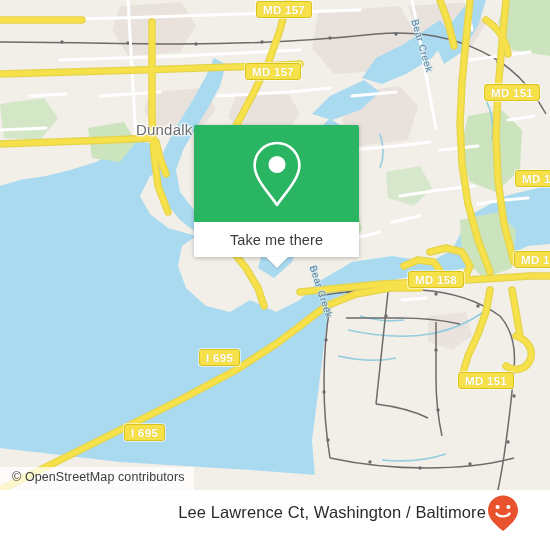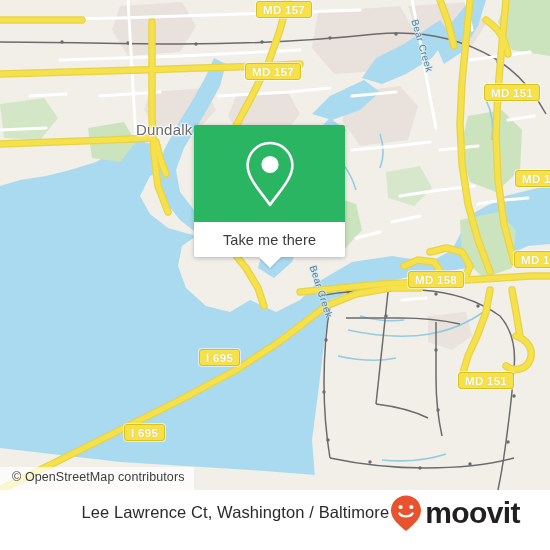--- a/index.html
+++ b/index.html
@@ -71,21 +71,21 @@
     white-space: nowrap;
     text-shadow: 0 0 1px rgba(120,105,0,0.35);
     box-shadow: 0 0 0 1px rgba(255,255,255,0.55);
   }
 
   
   #popup {
     position: absolute;
     left: 194px;
     top: 125px;
-    width: 151px;
+    width: 165px;
     box-shadow: 0 1px 4px rgba(0,0,0,0.25);
     border-radius: 2px;
   }
   #popup-image {
     position: relative;
     height: 97px;
     background: #2ab563;
     border-radius: 2px 2px 0 0;
     display: flex;
     align-items: center;
@@ -402,17 +402,16 @@
   <div id="footer">
     <div id="footer-address">Lee Lawrence Ct, Washington / Baltimore</div>
     <div id="brand">
       <svg width="34" height="38" viewBox="0 0 34 38">
         <path d="M17 1.5 C8.7 1.5 2 8.2 2 16.5 C2 25 10.5 31.5 17 37
                  C23.5 31.5 32 25 32 16.5 C32 8.2 25.3 1.5 17 1.5 Z" fill="#e8522d"></path>
         <circle cx="11.6" cy="13" r="2.1" fill="#ffffff"></circle>
         <circle cx="22.4" cy="13" r="2.1" fill="#ffffff"></circle>
         <path d="M10.4 19.4 C12.6 23.4 21.4 23.4 23.6 19.4" fill="none" stroke="#ffffff" stroke-width="2.3" stroke-linecap="round"></path>
       </svg>
-      <span id="brand-wordmark">moovit</span>
     </div>
   </div>
 
 </div>
 
 </body></html>

